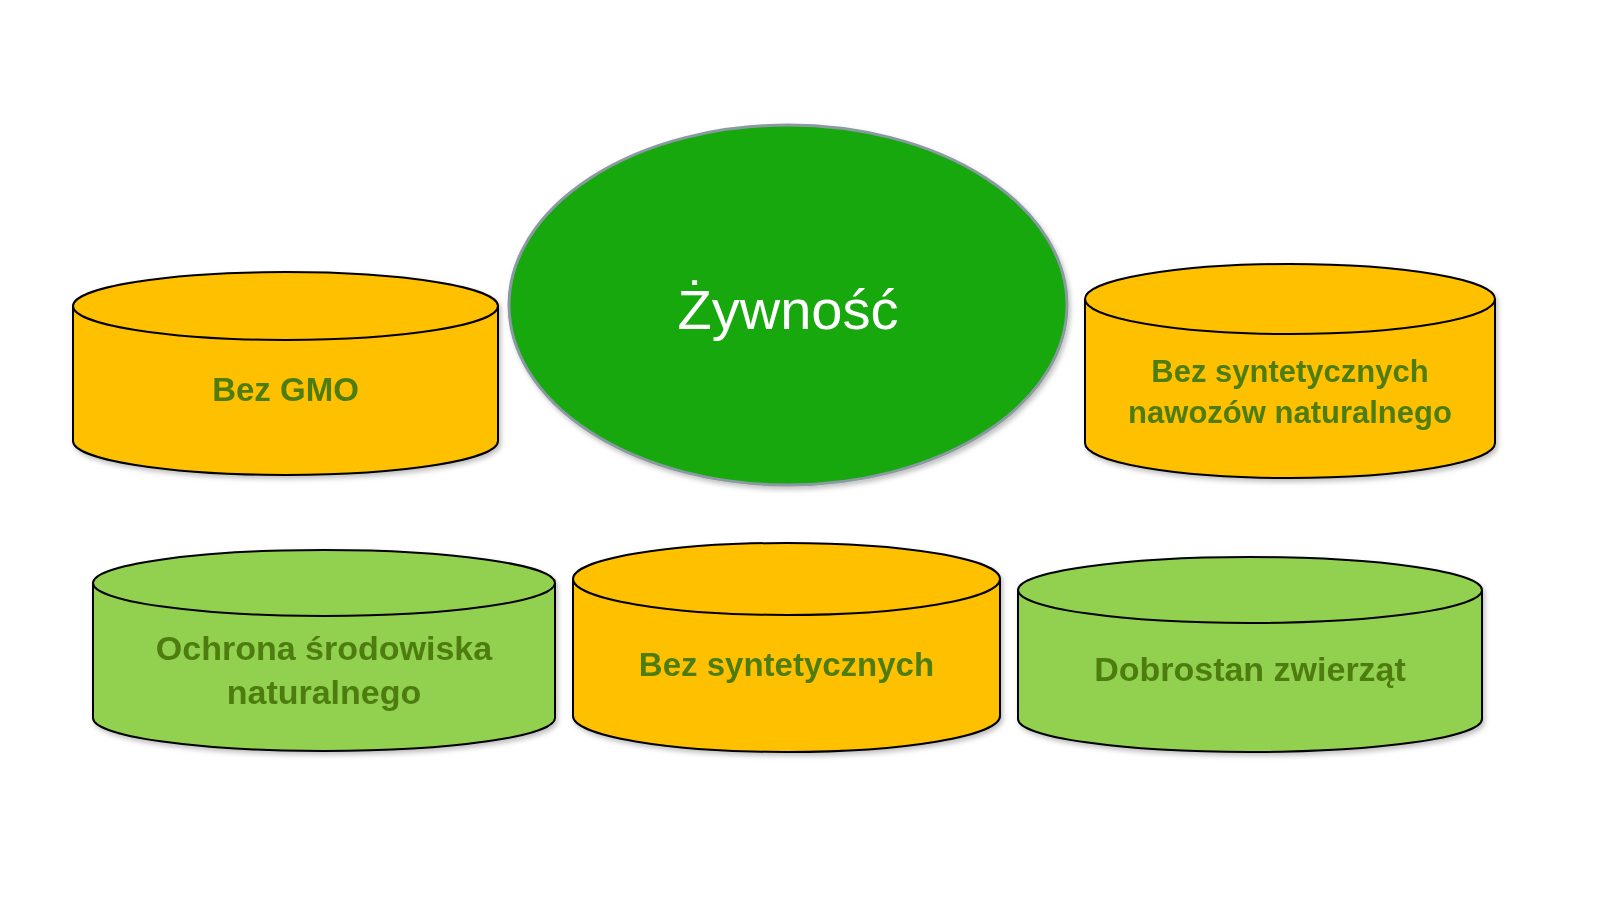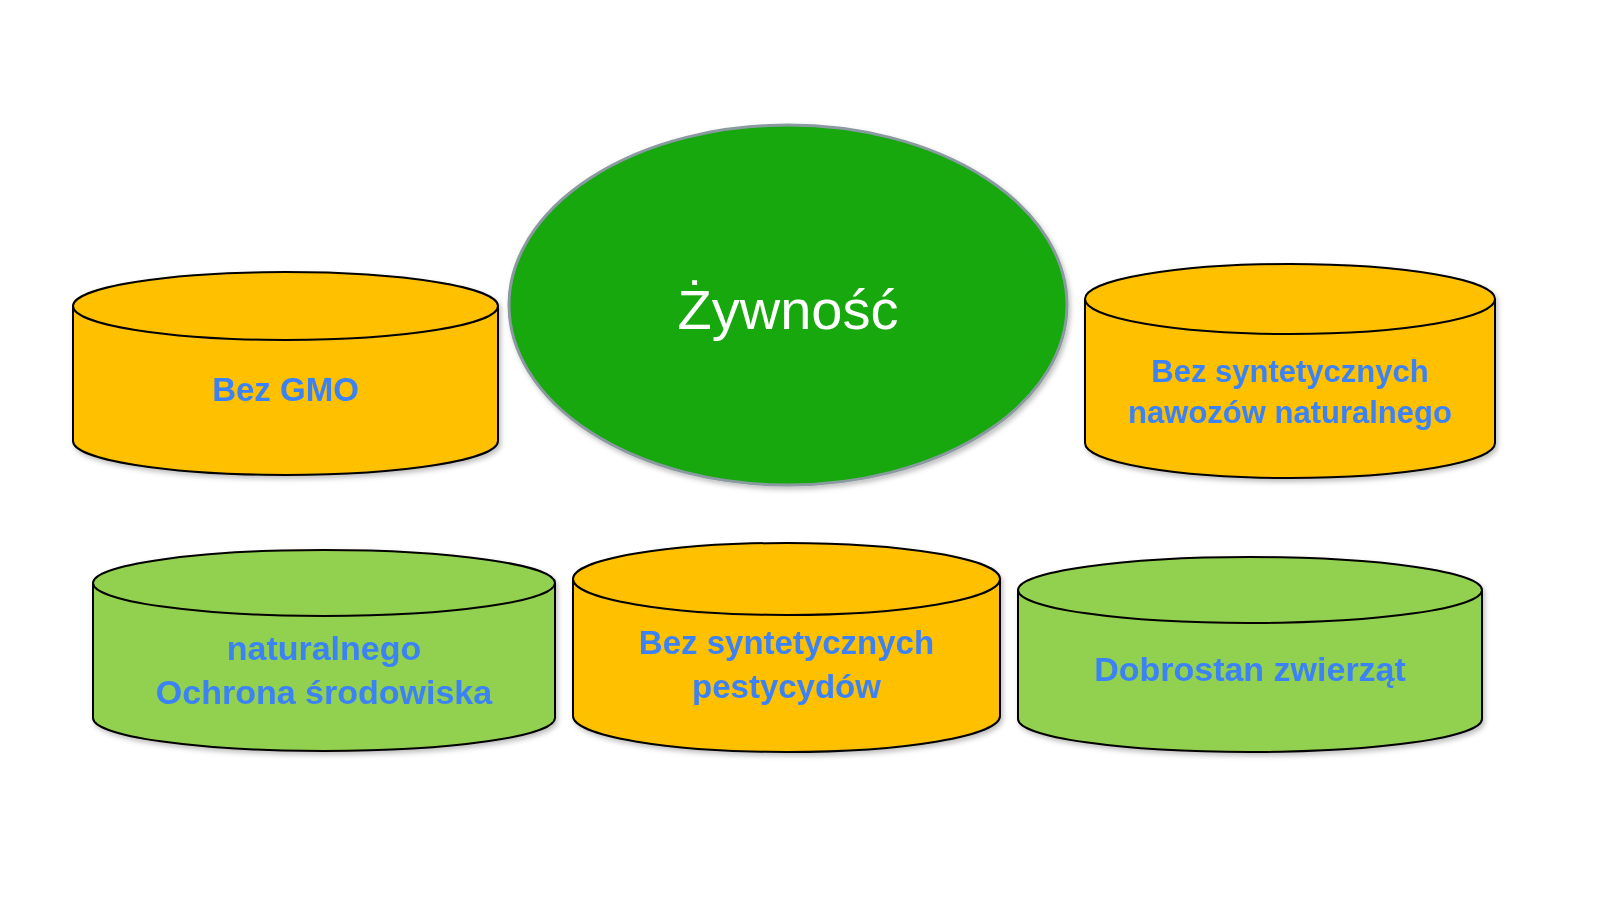--- a/index.html
+++ b/index.html
@@ -1,18 +1,18 @@
 <!DOCTYPE html>
 <html><head>
 <meta charset="utf-8">
 <style>
   html, body { margin:0; padding:0; background:#ffffff; }
   body { width:1600px; height:900px; position:relative; overflow:hidden; font-family:"Liberation Sans", sans-serif; }
   svg.stage { position:absolute; left:0; top:0; }
-  .label { position:absolute; text-align:center; font-family:"Liberation Sans", sans-serif; font-weight:bold; color:#3b82f6; display:flex; flex-direction:column; align-items:center; justify-content:center; line-height:1.27; }
+  .label { position:absolute; text-align:center; font-family:"Liberation Sans", sans-serif; font-weight:bold; color:#4d7c0f; display:flex; flex-direction:column; align-items:center; justify-content:center; line-height:1.27; }
   .center-label { position:absolute; text-align:center; color:#ffffff; font-family:"Liberation Sans", sans-serif; font-weight:normal; font-size:56px; line-height:1.28; display:flex; flex-direction:row; align-items:center; justify-content:center; }
 </style>
 </head>
 <body>
 
 <svg class="stage" width="1600" height="900" viewBox="0 0 1600 900">
   <defs>
     <filter id="sh" x="-10%" y="-10%" width="120%" height="130%">
       <feDropShadow dx="2" dy="3" stdDeviation="2.5" flood-color="#000" flood-opacity="0.25"></feDropShadow>
     </filter>
@@ -55,24 +55,23 @@
 <div class="label" style="left:73px; top:350px; width:425px; height:80px; font-size:33px;">
   <span>Bez GMO</span>
 </div>
 
 <div class="label" style="left:1070px; top:340px; width:440px; height:104px; font-size:31px; line-height:1.33;">
   <span>Bez syntetycznych</span>
   <span>nawozów naturalnego</span>
 </div>
 
 <div class="label" style="left:93px; top:620px; width:462px; height:100px; font-size:34px; line-height:1.3;">
+  <span>Ochrona środowiska</span>
   <span>naturalnego</span>
-  <span>Ochrona środowiska</span>
 </div>
 
 <div class="label" style="left:573px; top:615px; width:427px; height:100px; font-size:33px; line-height:1.33;">
   <span>Bez syntetycznych</span>
-  <span>pestycydów</span>
 </div>
 
 <div class="label" style="left:1018px; top:630px; width:464px; height:80px; font-size:34px;justify-content:center;">
   <span>Dobrostan zwierząt</span>
 </div>
 
 </body></html>

